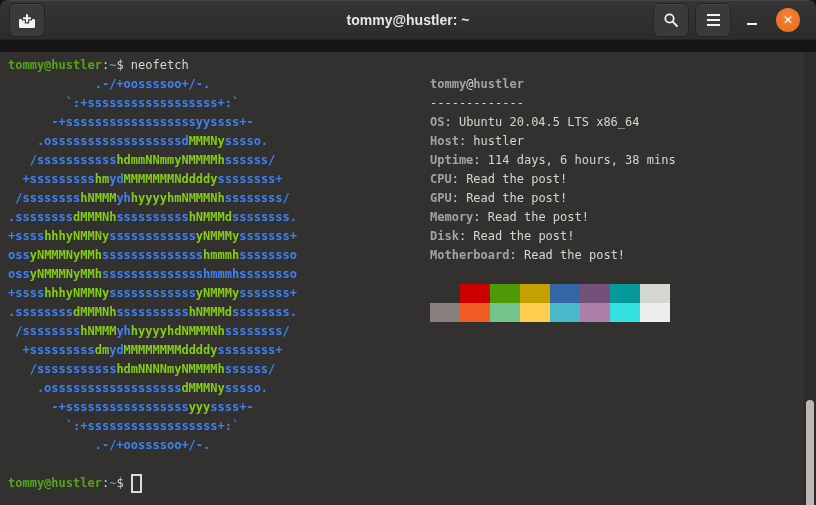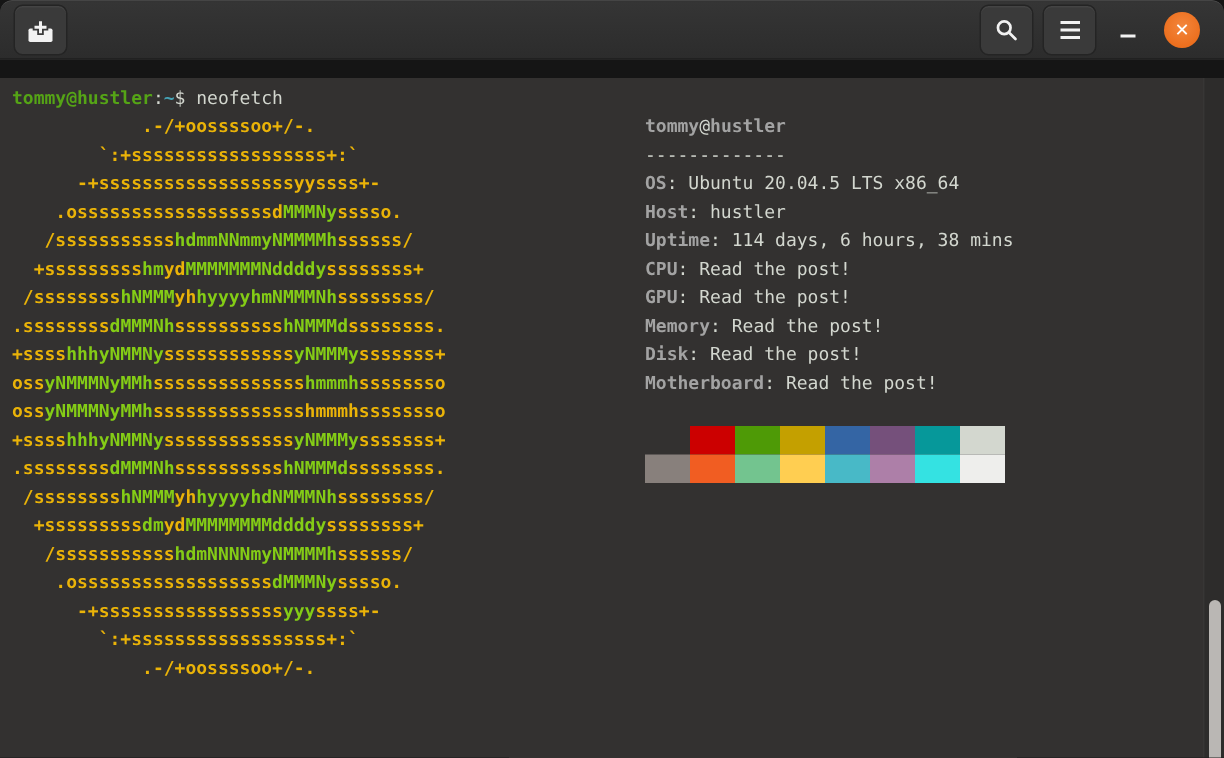--- a/index.html
+++ b/index.html
@@ -28,21 +28,21 @@
   .menu-lines{display:flex;flex-direction:column;gap:3px;}
   .menu-lines i{display:block;width:13px;height:2px;background:#f2f2f2;}
   
   .terminal{position:relative;height:465px;background:#333130;font-size:12px;line-height:19px;margin-top:12px;}
   .terminal pre{position:absolute;margin:0;font-family:inherit;font-size:inherit;line-height:inherit;}
   .prompt{left:8px;}
   .green{color:#55a416;font-weight:bold;}
   .path{color:#45a3b5;font-weight:bold;}
   .fg{color:#d3d7cf;}
   .art{left:8px;top:23px;}
-  .art .r{color:#eab308;font-weight:bold;}
+  .art .r{color:#3b82f6;font-weight:bold;}
   .art .w{color:#84cc16;font-weight:bold;}
   .info{left:430px;top:23px;}
   .info .r{color:#a3a3a3;font-weight:bold;}
   .info .w{color:#d3d7cf;}
   .blank-line{height:19px;}
   .pal-row{height:19px;white-space:nowrap;}
   .pal-row span{display:inline-block;width:30px;height:19px;vertical-align:top;}
   .cursor{display:inline-block;box-sizing:border-box;width:11px;height:19px;
           border:2px solid #dcdcdc;vertical-align:bottom;}
   
@@ -61,20 +61,21 @@
       <span>
         <svg width="18" height="17" viewBox="0 0 18 17">
           <rect x="1" y="7" width="16" height="9" rx="1.2" fill="#f2f2f2"></rect>
           <g stroke="#3a3a3a" stroke-width="1.2" fill="#f2f2f2">
             <path d="M7.4 1.6 h3.2 v3 h3 v3.2 h-3 v3 h-3.2 v-3 h-3 v-3.2 h3 z"></path>
           </g>
         </svg>
       </span>
     </button>
 
+    <div class="win-title">tommy@hustler: ~</div>
 
     <div class="right-controls">
       <button class="tb-btn search-btn">
         <span>
           <svg width="16" height="16" viewBox="0 0 16 16" fill="none" stroke="#f2f2f2" stroke-width="1.8">
             <circle cx="6.5" cy="6.5" r="4.2"></circle>
             <line x1="9.8" y1="9.8" x2="14" y2="14" stroke-linecap="round"></line>
           </svg>
         </span>
       </button>
@@ -95,18 +96,19 @@
   </div>
 
   <div class="terminal">
 
     <pre class="prompt" style="top:4px"><span class="green">tommy@hustler</span><span class="fg">:</span><span class="path">~</span><span class="fg">$ </span><span class="fg">neofetch</span></pre>
 
     <pre class="art" id="art"><div><span class="r">            .-/+oossssoo+/-.</span></div><div><span class="r">        `:+ssssssssssssssssss+:`</span></div><div><span class="r">      -+ssssssssssssssssssyyssss+-</span></div><div><span class="r">    .ossssssssssssssssssd</span><span class="w">MMMNy</span><span class="r">sssso.</span></div><div><span class="r">   /sssssssssss</span><span class="w">hdmmNNmmyNMMMMh</span><span class="r">ssssss/</span></div><div><span class="r">  +sssssssss</span><span class="w">hm</span><span class="r">yd</span><span class="w">MMMMMMMNddddy</span><span class="r">ssssssss+</span></div><div><span class="r"> /ssssssss</span><span class="w">hNMMM</span><span class="r">yh</span><span class="w">hyyyyhmNMMMNh</span><span class="r">ssssssss/</span></div><div><span class="r">.ssssssss</span><span class="w">dMMMNh</span><span class="r">ssssssssss</span><span class="w">hNMMMd</span><span class="r">ssssssss.</span></div><div><span class="r">+ssss</span><span class="w">hhhyNMMNy</span><span class="r">ssssssssssss</span><span class="w">yNMMMy</span><span class="r">sssssss+</span></div><div><span class="r">oss</span><span class="w">yNMMMNyMMh</span><span class="r">ssssssssssssss</span><span class="w">hmmmh</span><span class="r">ssssssso</span></div><div><span class="r">oss</span><span class="w">yNMMMNyMMh</span><span class="r">sssssssssssssshmmmhssssssso</span></div><div><span class="r">+ssss</span><span class="w">hhhyNMMNy</span><span class="r">ssssssssssss</span><span class="w">yNMMMy</span><span class="r">sssssss+</span></div><div><span class="r">.ssssssss</span><span class="w">dMMMNh</span><span class="r">ssssssssss</span><span class="w">hNMMMd</span><span class="r">ssssssss.</span></div><div><span class="r"> /ssssssss</span><span class="w">hNMMM</span><span class="r">yh</span><span class="w">hyyyyhdNMMMNh</span><span class="r">ssssssss/</span></div><div><span class="r">  +sssssssss</span><span class="w">dm</span><span class="r">yd</span><span class="w">MMMMMMMMddddy</span><span class="r">ssssssss+</span></div><div><span class="r">   /sssssssssss</span><span class="w">hdmNNNNmyNMMMMh</span><span class="r">ssssss/</span></div><div><span class="r">    .ossssssssssssssssss</span><span class="w">dMMMNy</span><span class="r">sssso.</span></div><div><span class="r">      -+sssssssssssssssss</span><span class="w">yyy</span><span class="r">ssss+-</span></div><div><span class="r">        `:+ssssssssssssssssss+:`</span></div><div><span class="r">            .-/+oossssoo+/-.</span></div></pre>
 
     <pre class="info" id="info"><div><span class="r">tommy</span><span class="w">@</span><span class="r">hustler</span></div><div><span class="w">-------------</span></div><div><span class="r">OS</span><span class="w">: Ubuntu 20.04.5 LTS x86_64</span></div><div><span class="r">Host</span><span class="w">: hustler</span></div><div><span class="r">Uptime</span><span class="w">: 114 days, 6 hours, 38 mins</span></div><div><span class="r">CPU</span><span class="w">: Read the post!</span></div><div><span class="r">GPU</span><span class="w">: Read the post!</span></div><div><span class="r">Memory</span><span class="w">: Read the post!</span></div><div><span class="r">Disk</span><span class="w">: Read the post!</span></div><div><span class="r">Motherboard</span><span class="w">: Read the post!</span></div><div class="blank-line"></div><div class="pal-row"><span style="background: rgb(51, 49, 48);"></span><span style="background: rgb(204, 0, 0);"></span><span style="background: rgb(78, 154, 6);"></span><span style="background: rgb(196, 160, 0);"></span><span style="background: rgb(52, 101, 164);"></span><span style="background: rgb(117, 80, 123);"></span><span style="background: rgb(6, 152, 154);"></span><span style="background: rgb(211, 215, 207);"></span></div><div class="pal-row"><span style="background: rgb(136, 128, 124);"></span><span style="background: rgb(241, 93, 34);"></span><span style="background: rgb(115, 196, 143);"></span><span style="background: rgb(255, 206, 81);"></span><span style="background: rgb(72, 185, 199);"></span><span style="background: rgb(173, 127, 168);"></span><span style="background: rgb(52, 226, 226);"></span><span style="background: rgb(238, 238, 236);"></span></div></pre>
 
+    <pre class="prompt" style="top:422px"><span class="green">tommy@hustler</span><span class="fg">:</span><span class="path">~</span><span class="fg">$ </span><span class="cursor"></span></pre>
 
     <div class="sb-track">
       <div class="sb-thumb"></div>
     </div>
   </div>
 </div>
 
 </body></html>

